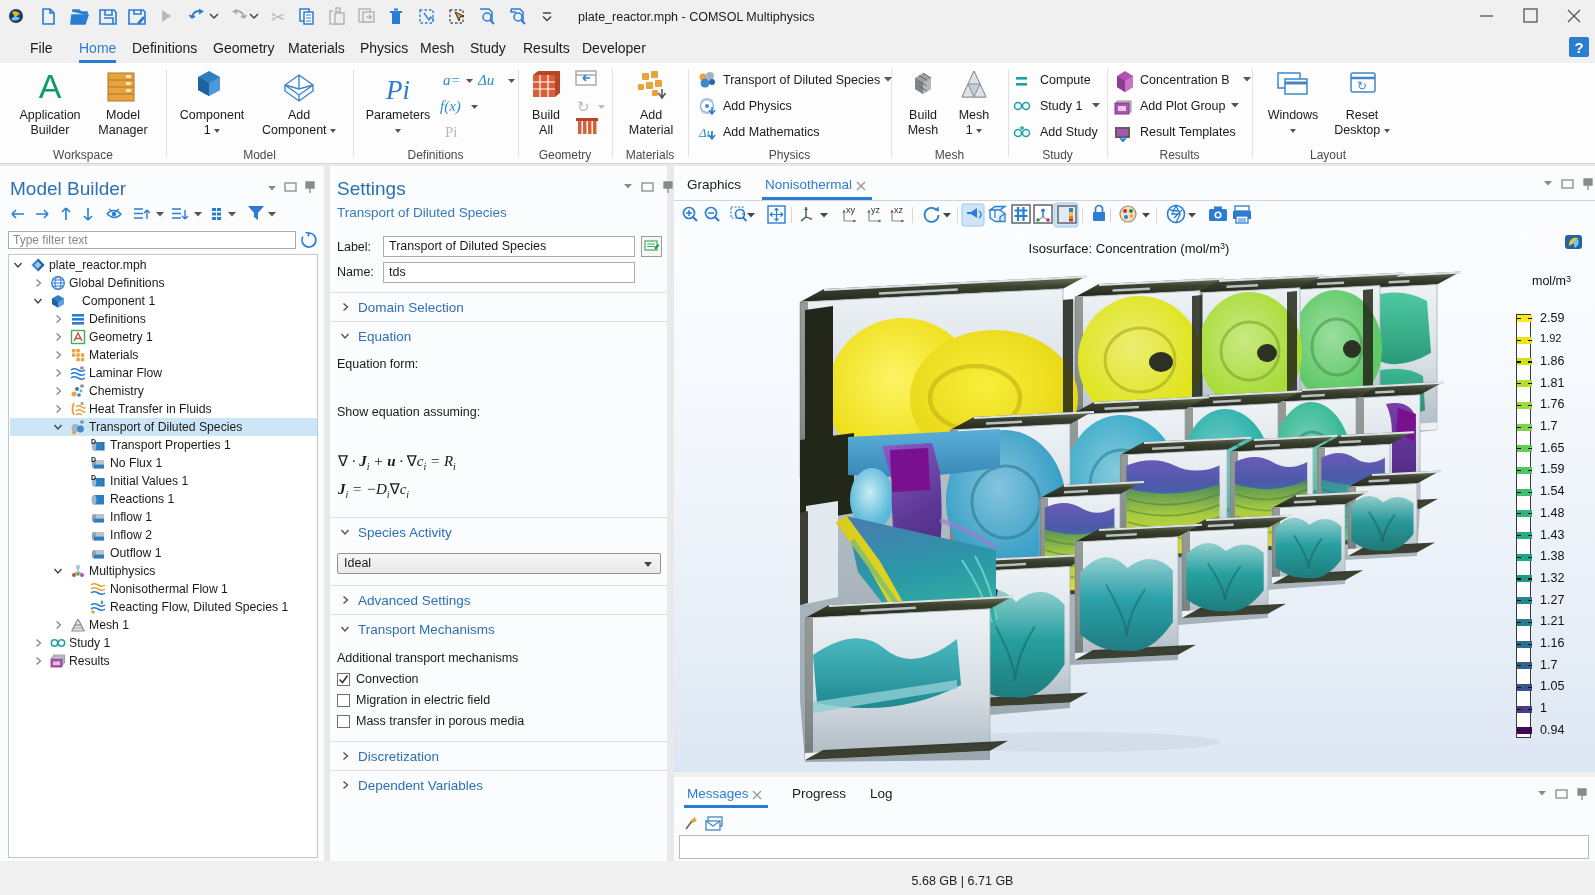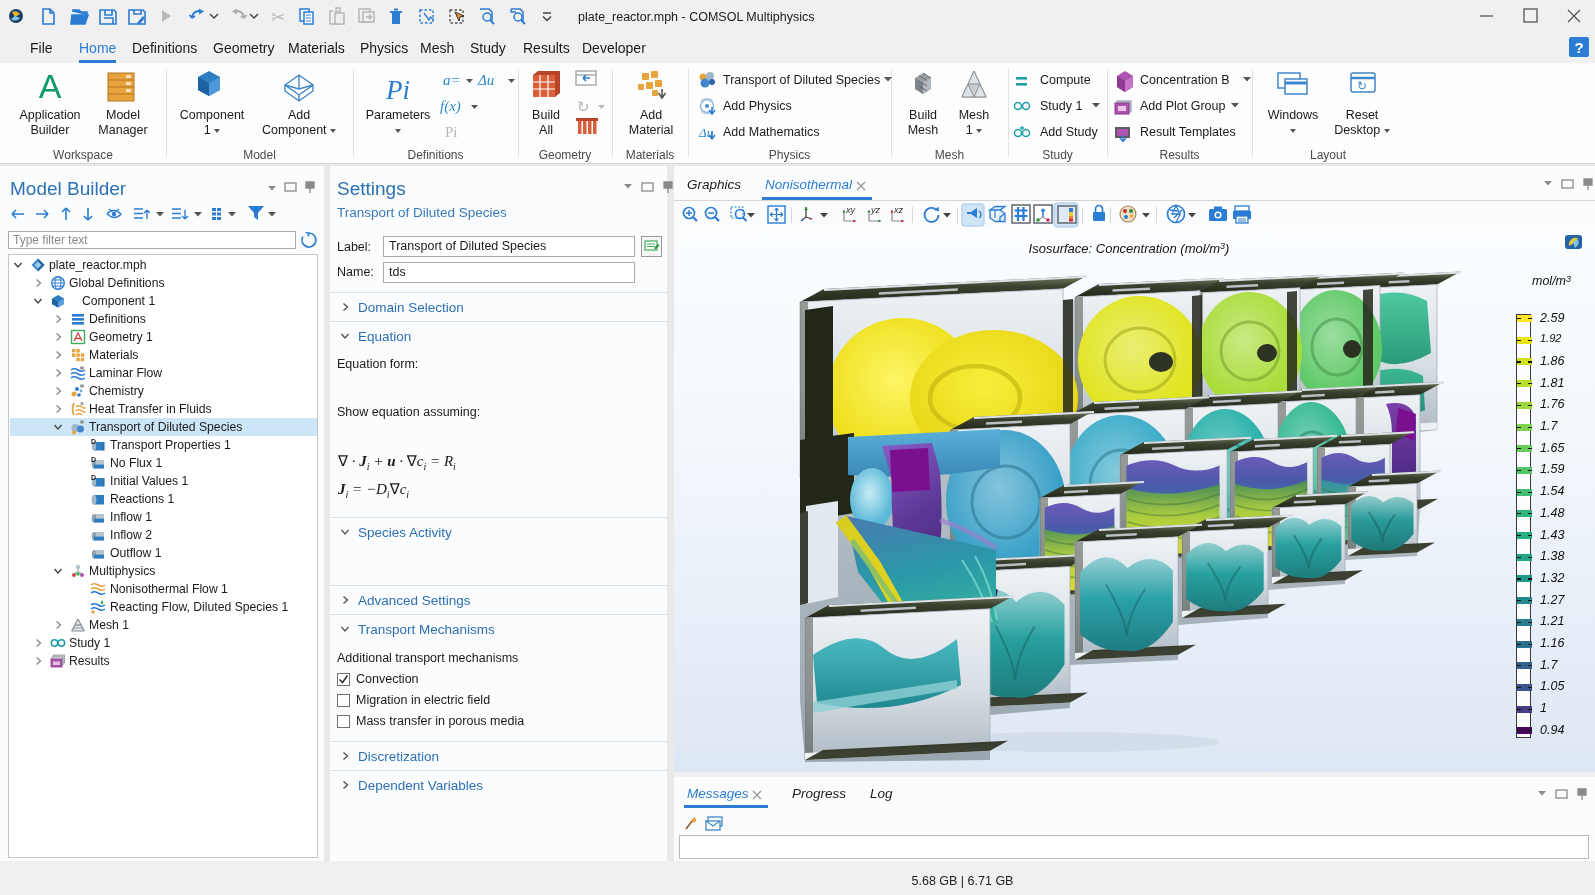--- a/index.html
+++ b/index.html
@@ -7,21 +7,21 @@
 .menu{position:absolute;top:7px;font-size:14px;color:#1a1a1a;}
 .menu.active{color:#2b7cd3;}
 #ribbon{position:absolute;left:0;top:63px;width:1595px;height:101px;background:#fdfdfe;border-bottom:1px solid #d5d5d5;}
 .rsep{position:absolute;top:6px;height:88px;width:1px;background:#e2e2e2;}
 .glabel{position:absolute;top:85px;width:100%;text-align:center;font-size:12px;color:#4a4a4a;}
 .bigbtn{position:absolute;top:8px;text-align:center;font-size:12.5px;color:#1a1a1a;line-height:15px;}
 #main{position:absolute;left:0;top:164px;width:1595px;height:697px;background:#e9e9e9;}
 .panel{position:absolute;top:2px;height:695px;background:#fbfcfe;}
 #mb{left:0;width:324px;}
 #settings{left:330px;width:337px;}
-#rightcol{left:674px;width:921px;font-style:italic;}
+#rightcol{left:674px;width:921px;}
 .ptitle{font-size:19px;color:#2d70b3;}
 #statusbar{position:absolute;left:0;top:861px;width:1595px;height:34px;background:#f0f0f0;}
 #statusbar div{position:absolute;left:0;top:13px;width:1925px;text-align:center;font-size:12.5px;color:#222;}
 .caret{display:inline-block;width:0;height:0;border-left:3.5px solid transparent;border-right:3.5px solid transparent;border-top:4px solid #555;vertical-align:middle;}
 input{font-family:"Liberation Sans",sans-serif;}
 .slabel{position:absolute;font-size:12.5px;color:#1a1a1a;white-space:nowrap;}
 .sinput{position:absolute;height:21px;background:#fff;border:1px solid #ababab;font-size:12.5px;color:#1a1a1a;padding:2px 5px;white-space:nowrap;overflow:hidden;}
 .ssep{position:absolute;left:0;width:337px;height:1px;background:#dde1e6;}
 .sect{position:absolute;left:7px;font-size:13.5px;color:#2d70b3;display:flex;align-items:center;height:16px;white-space:nowrap;}
 .sdrop{position:absolute;height:21px;background:linear-gradient(#f6f6f6,#e9e9e9);border:1px solid #919191;border-radius:2px;font-size:12.5px;color:#1a1a1a;padding:2px 6px;white-space:nowrap;}
@@ -551,20 +551,21 @@
           <path d="M1.5 3 L5 7 8.5 3" stroke="#555" stroke-width="1.4" fill="none"></path>
         </svg>Equation</div>
    <div class="slabel" style="left:7px;top:191px">Equation form:</div>
    <div class="slabel" style="left:7px;top:239px">Show equation assuming:</div>
    <div class="eq" style="left:8px;top:286px"><span style="font-style:normal">∇</span> · <b>J</b><sub>i</sub> + <b>u</b> · <span style="font-style:normal">∇</span>c<sub>i</sub> = R<sub>i</sub></div>
    <div class="eq" style="left:8px;top:314px"><b>J</b><sub>i</sub> = −D<sub>i</sub><span style="font-style:normal">∇</span>c<sub>i</sub></div>
    <div class="ssep" style="top:351px"></div>
    <div class="sect" style="top:358px"><svg width="10" height="10" style="margin:0 8px 0 3px">
           <path d="M1.5 3 L5 7 8.5 3" stroke="#555" stroke-width="1.4" fill="none"></path>
         </svg>Species Activity</div>
+   <div class="sdrop" style="left:7px;top:387px;width:324px"><span>Ideal</span></div>
    <div class="ssep" style="top:419px"></div>
    <div class="sect" style="top:426px"><svg width="10" height="10" style="margin:0 8px 0 3px">
           <path d="M3.5 1.5 L7.5 5 3.5 8.5" stroke="#555" stroke-width="1.4" fill="none"></path>
         </svg>Advanced Settings</div>
    <div class="ssep" style="top:448px"></div>
    <div class="sect" style="top:455px"><svg width="10" height="10" style="margin:0 8px 0 3px">
           <path d="M1.5 3 L5 7 8.5 3" stroke="#555" stroke-width="1.4" fill="none"></path>
         </svg>Transport Mechanisms</div>
    <div class="slabel" style="left:7px;top:485px">Additional transport mechanisms</div>
    <div class="chk" style="top:505px"><span class="box">

